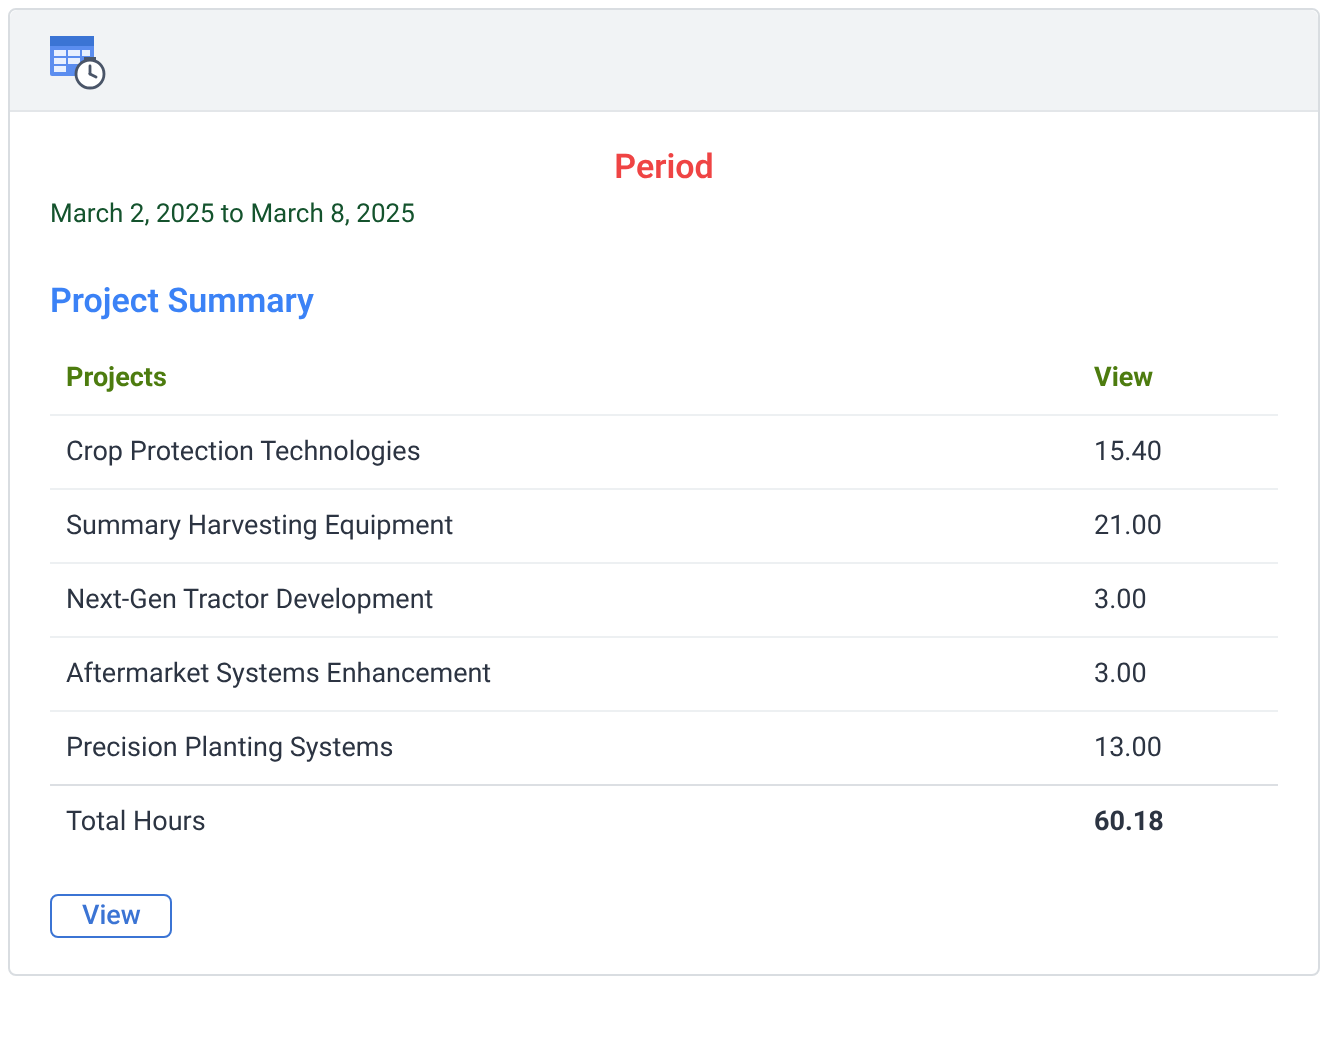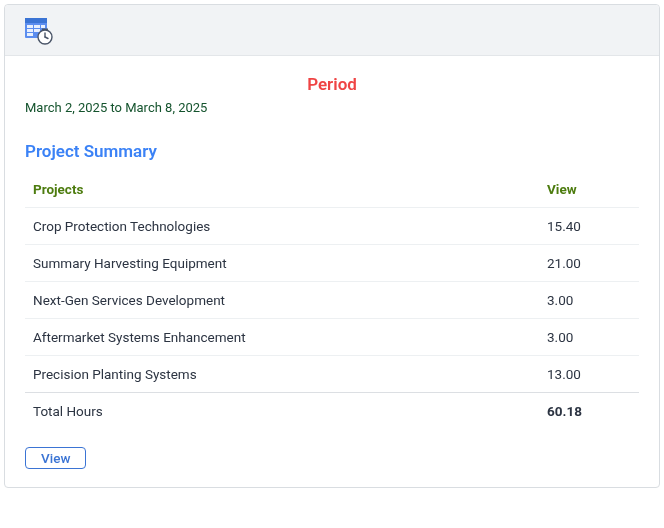--- a/index.html
+++ b/index.html
@@ -139,21 +139,21 @@
       <tbody>
         <tr>
           <td>Crop Protection Technologies</td>
           <td class="hours">15.40</td>
         </tr>
         <tr>
           <td>Summary Harvesting Equipment</td>
           <td class="hours">21.00</td>
         </tr>
         <tr>
-          <td>Next-Gen Services Development</td>
+          <td>Next-Gen Tractor Development</td>
           <td class="hours">3.00</td>
         </tr>
         <tr>
           <td>Aftermarket Systems Enhancement</td>
           <td class="hours">3.00</td>
         </tr>
         <tr>
           <td>Precision Planting Systems</td>
           <td class="hours">13.00</td>
         </tr>

